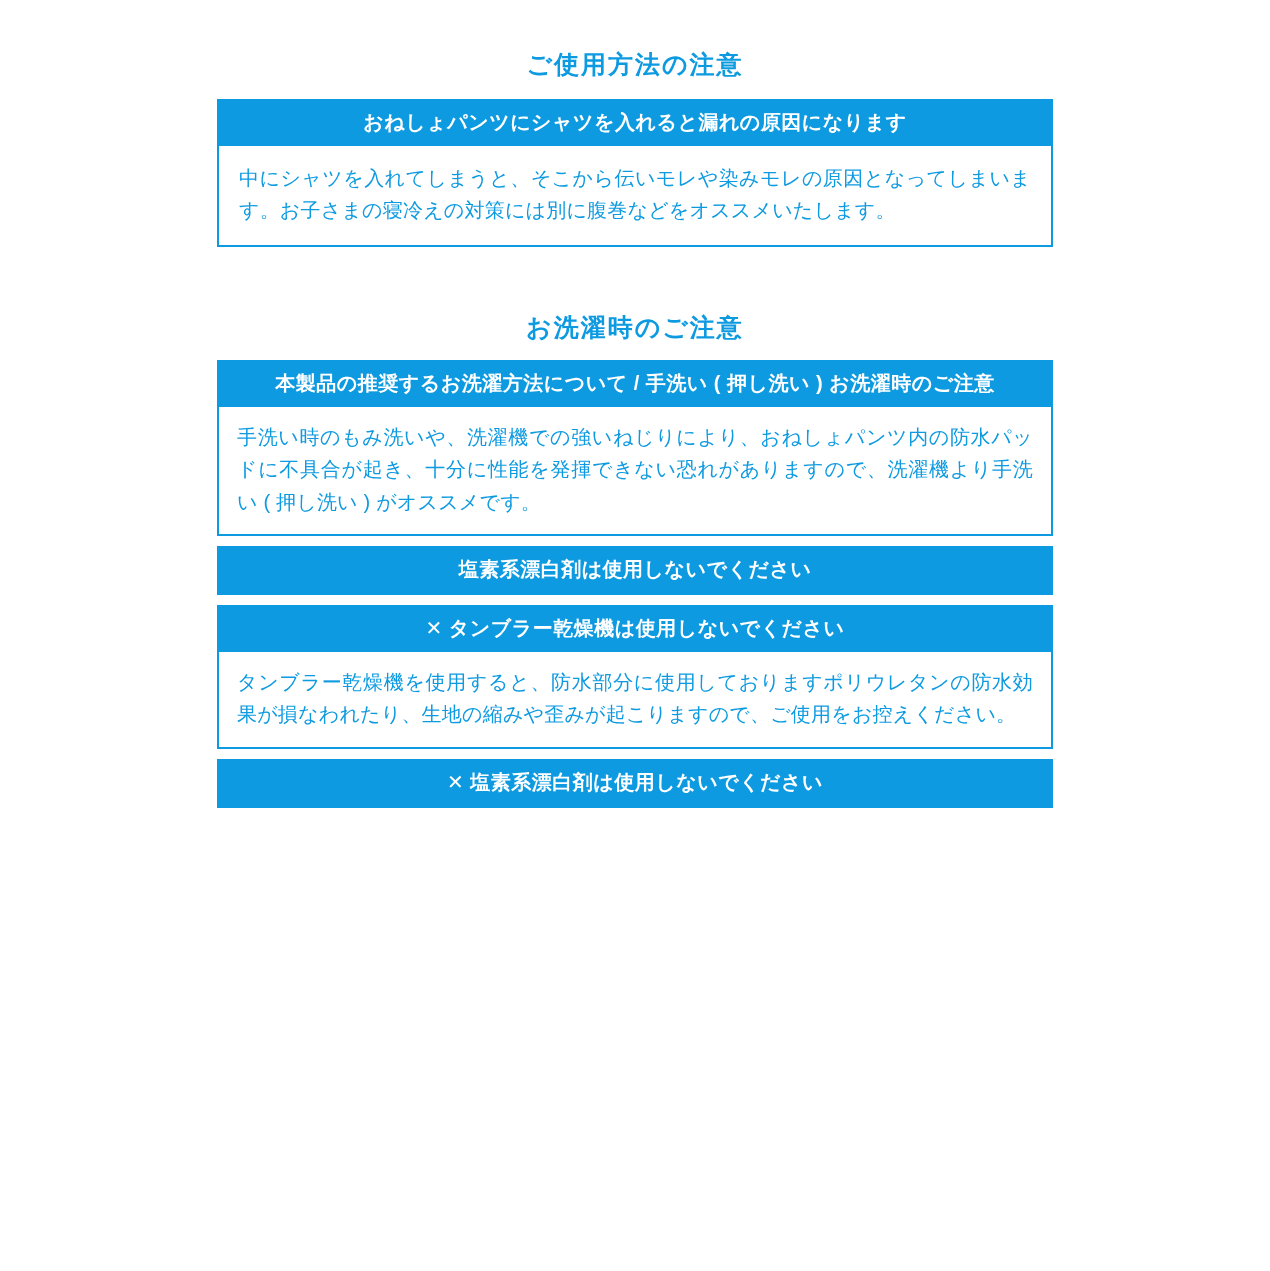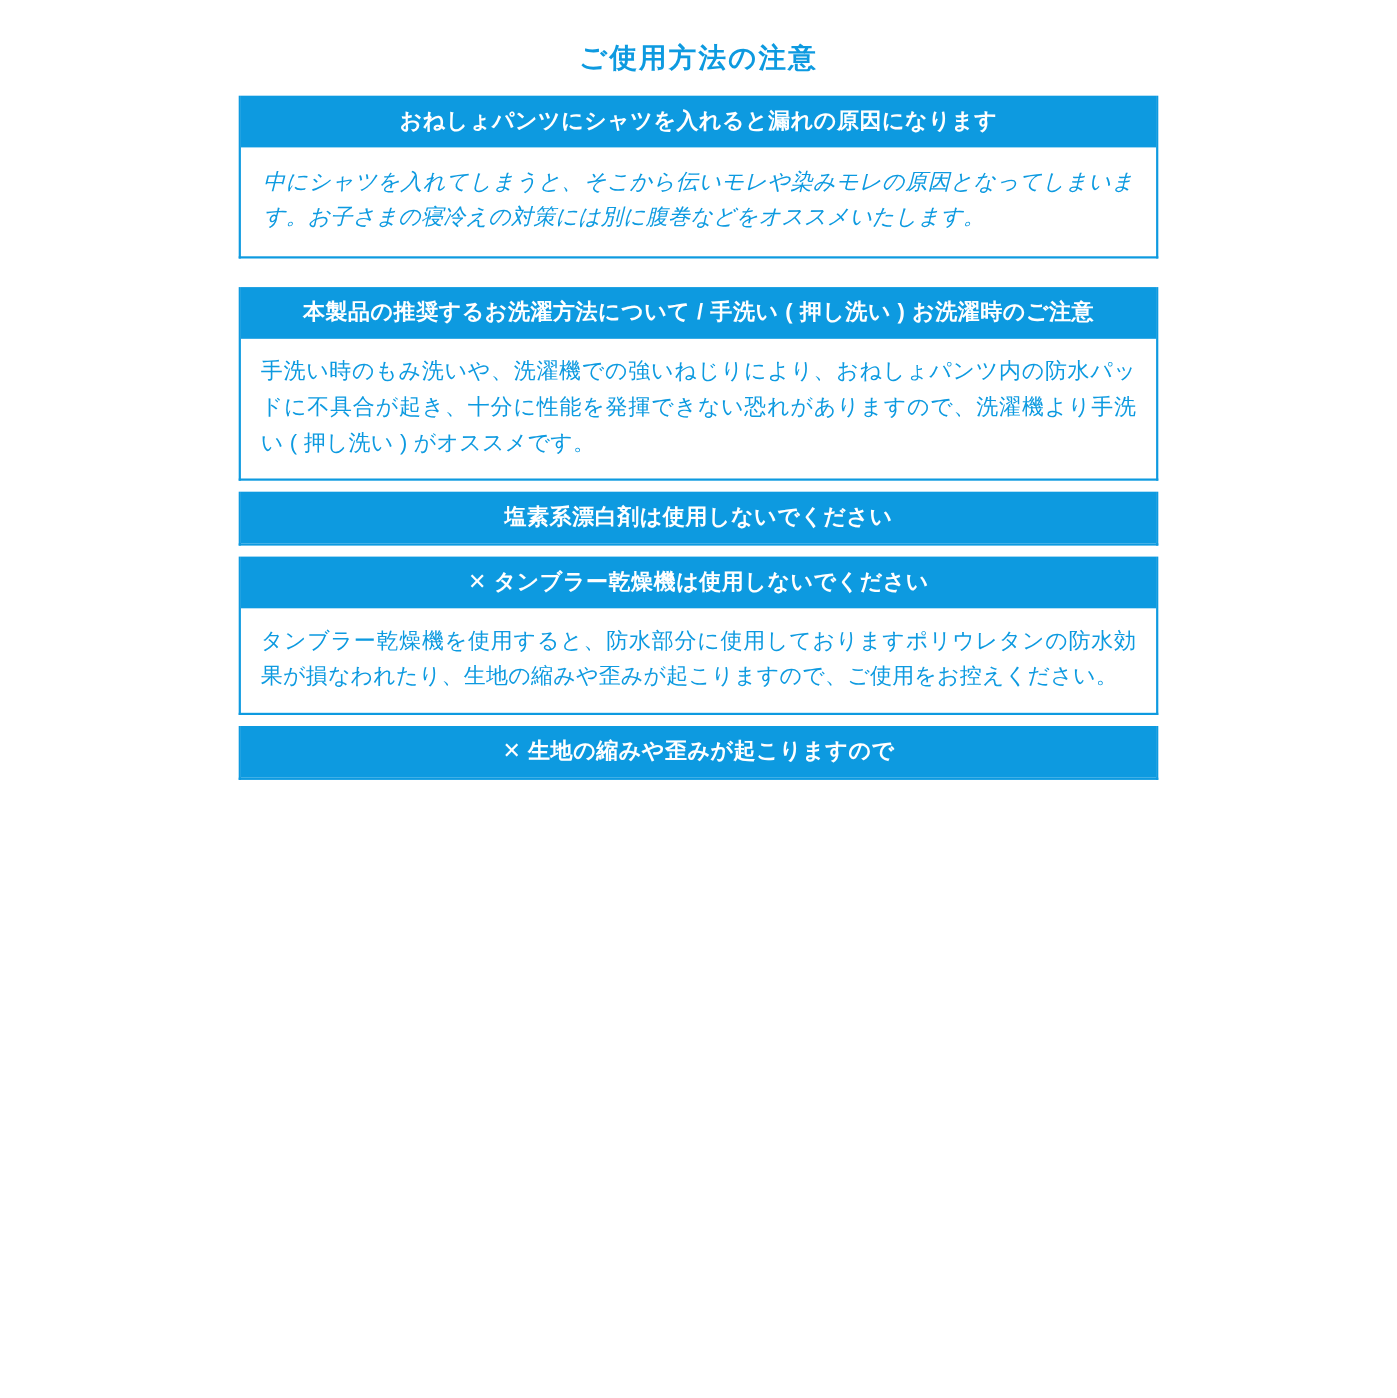--- a/index.html
+++ b/index.html
@@ -12,21 +12,21 @@
     background: #ffffff;
     font-family: "Liberation Sans", "DejaVu Sans", sans-serif;
     color: #0d9ae0;
     -webkit-font-smoothing: antialiased;
   }
   .page {
     position: relative;
     width: 1270px;
     height: 1218px;
     box-sizing: border-box;
-    padding: 0;
+    padding: 12px;
   }
   .section {
     width: 836px;
     margin: 0 auto;
   }
   .section-title {
     text-align: center;
     font-size: 25px;
     font-weight: bold;
     letter-spacing: 2px;
@@ -64,57 +64,58 @@
   .block-body {
     padding: 14px 18px 16px;
     font-size: 20px;
     line-height: 1.62;
     color: #0d9ae0;
     text-align: justify;
     text-justify: inter-character;
     letter-spacing: 0.2px;
   }
   #section-usage .blocks { margin-top: 18px; }
-  #section-usage .block-body { padding: 16px 20px 18px; font-style: italic; }
+  #section-usage .block-body { padding: 16px 20px 18px; }
   #section-washing { margin-top: 26px; }
   #section-washing .blocks { margin-top: 16px; }
 </style>
 </head>
 <body>
 
 <div class="page">
 
   <section class="section" id="section-usage">
     <h2 class="section-title">ご使用方法の注意</h2>
     <div class="blocks">
       <div class="block">
         <div class="block-head">おねしょパンツにシャツを入れると漏れの原因になります</div>
         <div class="block-body">中にシャツを入れてしまうと、そこから伝いモレや染みモレの原因となってしまいます。お子さまの寝冷えの対策には別に腹巻などをオススメいたします。</div>
       </div>
     </div>
   </section>
 
   <section class="section" id="section-washing">
+    <h2 class="section-title">お洗濯時のご注意</h2>
     <div class="blocks">
 
       <div class="block">
         <div class="block-head">本製品の推奨するお洗濯方法について / 手洗い ( 押し洗い ) お洗濯時のご注意</div>
         <div class="block-body">手洗い時のもみ洗いや、洗濯機での強いねじりにより、おねしょパンツ内の防水パッドに不具合が起き、十分に性能を発揮できない恐れがありますので、洗濯機より手洗い ( 押し洗い ) がオススメです。</div>
       </div>
 
       <div class="block">
         <div class="block-head">塩素系漂白剤は使用しないでください</div>
       </div>
 
       <div class="block">
         <div class="block-head">✕ タンブラー乾燥機は使用しないでください</div>
         <div class="block-body">タンブラー乾燥機を使用すると、防水部分に使用しておりますポリウレタンの防水効果が損なわれたり、生地の縮みや歪みが起こりますので、ご使用をお控えください。</div>
       </div>
 
       <div class="block">
-        <div class="block-head">✕ 生地の縮みや歪みが起こりますので</div>
+        <div class="block-head">✕ 塩素系漂白剤は使用しないでください</div>
       </div>
 
 
     </div>
   </section>
 
 </div>
 
 </body></html>

